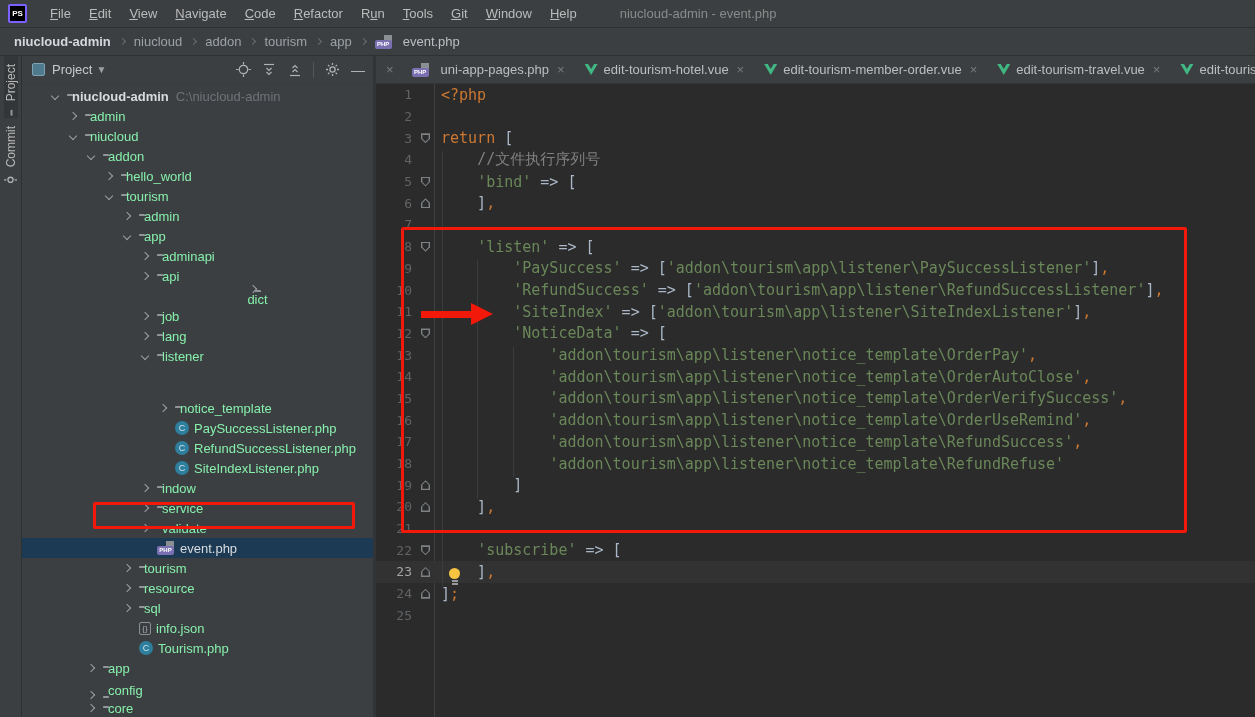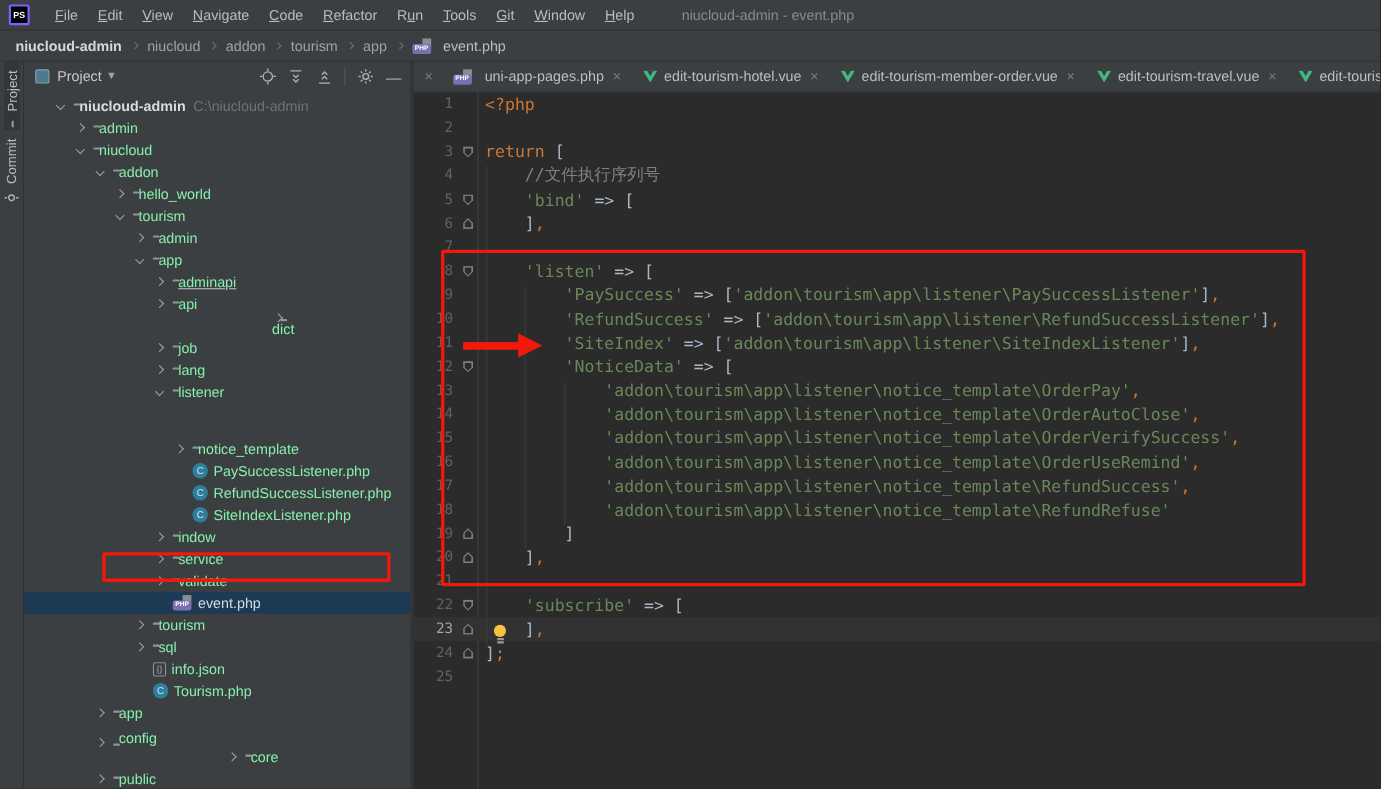--- a/index.html
+++ b/index.html
@@ -248,21 +248,21 @@
           <div class="trow" style="padding-left: 102px;">
             <span class="chev col" style="margin-right: 9px;"></span>
             <span class="ticon"><span class="folder-icon"></span></span>
             <span class="tlabel">admin</span>
           </div>
           <div class="trow" style="padding-left: 102px;">
             <span class="chev exp" style="margin-right: 9px;"></span>
             <span class="ticon"><span class="folder-icon"></span></span>
             <span class="tlabel">app</span>
           </div>
-          <div class="trow" style="padding-left: 120px; text-decoration: underline;">
+          <div class="trow" style="padding-left: 120px;">
             <span class="chev col" style="margin-right: 9px;"></span>
             <span class="ticon"><span class="folder-icon"></span></span>
             <span class="tlabel">adminapi</span>
           </div>
           <div class="trow" style="padding-left: 120px;">
             <span class="chev col" style="margin-right: 9px;"></span>
             <span class="ticon"><span class="folder-icon"></span></span>
             <span class="tlabel">api</span>
           </div>
           <div class="trow" style="padding-left: 120px; flex-direction: column;">
@@ -335,20 +335,25 @@
             <span class="tlabel">event.php</span>
           </div>
           <div class="trow" style="padding-left: 102px;">
             <span class="chev col" style="margin-right: 9px;"></span>
             <span class="ticon"><span class="folder-icon"></span></span>
             <span class="tlabel">tourism</span>
           </div>
           <div class="trow" style="padding-left: 102px;">
             <span class="chev col" style="margin-right: 9px;"></span>
             <span class="ticon"><span class="folder-icon"></span></span>
+            <span class="tlabel">resource</span>
+          </div>
+          <div class="trow" style="padding-left: 102px;">
+            <span class="chev col" style="margin-right: 9px;"></span>
+            <span class="ticon"><span class="folder-icon"></span></span>
             <span class="tlabel">sql</span>
           </div>
           <div class="trow" style="padding-left: 102px;">
             <span class="chev none" style="margin-right: 9px;"></span>
             <span class="ticon">
               <span class="json-icon">{}</span>
             </span>
             <span class="tlabel">info.json</span>
           </div>
           <div class="trow" style="padding-left: 102px;">
@@ -361,21 +366,21 @@
           <div class="trow" style="padding-left: 66px;">
             <span class="chev col" style="margin-right: 9px;"></span>
             <span class="ticon"><span class="folder-icon"></span></span>
             <span class="tlabel">app</span>
           </div>
           <div class="trow" style="padding-left: 66px; align-items: flex-end;">
             <span class="chev col" style="margin-right: 9px;"></span>
             <span class="ticon"><span class="folder-icon"></span></span>
             <span class="tlabel">config</span>
           </div>
-          <div class="trow" style="padding-left: 66px; justify-content: center;">
+          <div class="trow" style="padding-left: 66px;">
             <span class="chev col" style="margin-right: 9px;"></span>
             <span class="ticon"><span class="folder-icon"></span></span>
             <span class="tlabel">core</span>
           </div>
           <div class="trow" style="padding-left: 66px;">
             <span class="chev col" style="margin-right: 9px;"></span>
             <span class="ticon"><span class="folder-icon"></span></span>
             <span class="tlabel">public</span>
           </div>
           <div class="trow" style="padding-left: 66px;">

